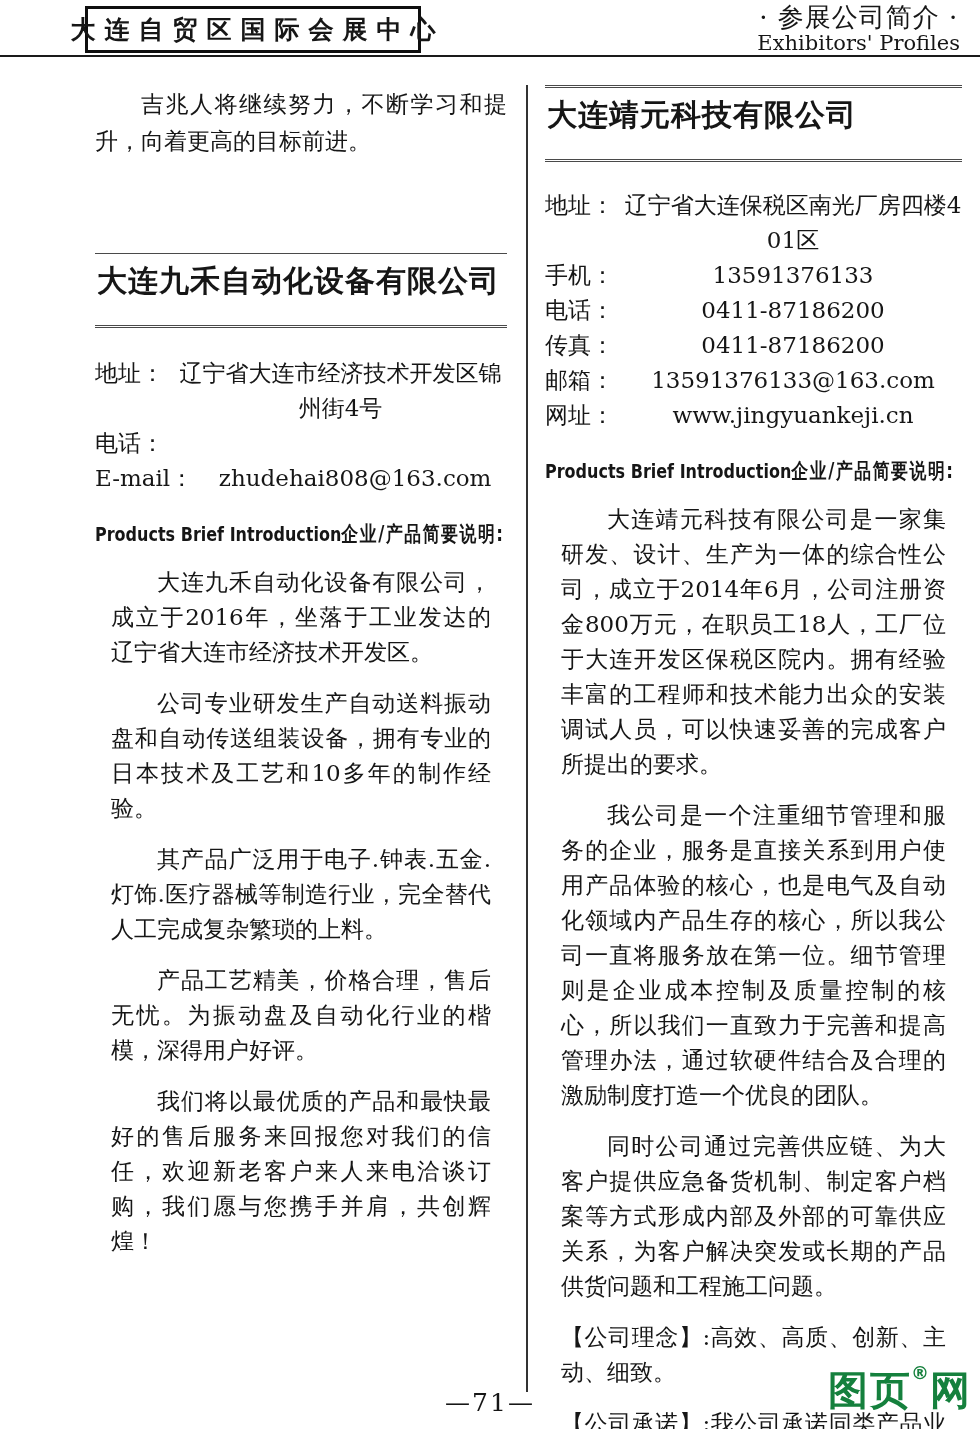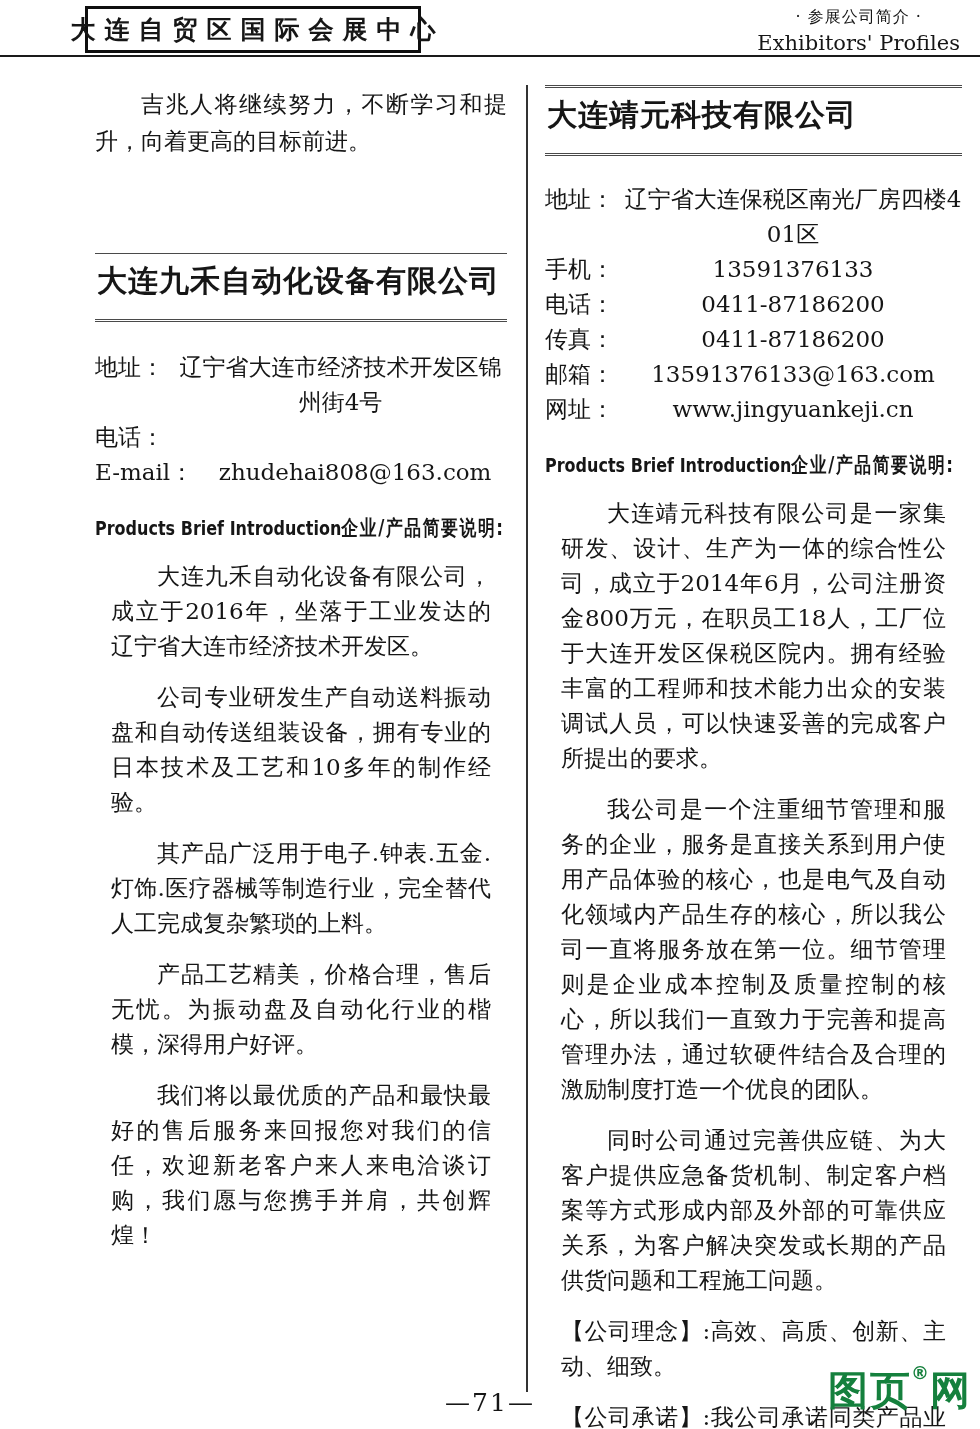--- a/index.html
+++ b/index.html
@@ -12,39 +12,39 @@
   .venue-box {
     position:absolute; left:85px; top:6px; width:336px; height:47px;
     border:3px solid #0e0e0e; box-sizing:border-box;
     display:flex; align-items:center; justify-content:center; background:#fff;
   }
   .venue-title {
     font-family:"DejaVu Sans", sans-serif; font-weight:bold; font-size:25px;
     letter-spacing:9px; padding-left:9px; white-space:nowrap;
   }
   .header-right { position:absolute; right:20px; top:4px; text-align:center; line-height:26px; }
-  .header-zh { font-size:16px; letter-spacing:1px; }
+  .header-zh { font-size:26px; letter-spacing:1px; }
   .header-en { font-size:21px; }
   .header-rule { position:absolute; left:0; top:55px; width:100%; height:2px; background:#1a1a1a; }
 
   
   .divider { position:absolute; left:526px; top:85px; width:2px; height:1307px; background:#333; }
   .col {
     position:absolute; top:80px; font-size:23px; line-height:35px;
     text-align:justify; text-justify:inter-character;
   }
   .col-left  { left:95px;  width:412px; }
   .col-right { left:545px; width:417px; }
 
   .carryover { margin:6px 0 0; text-indent:2em; line-height:37px; }
 
   
   .company-title {
     font-family:"DejaVu Sans", sans-serif; font-weight:bold; font-size:30px;
-    line-height:36px; letter-spacing:1px; text-align:left; padding:9px 2px 20px;
+    line-height:36px; letter-spacing:1px; text-align:left; padding:9px 2px 26px;
   }
   .rule-top-single   { border-top:1px solid #4a4a4a; }
   .rule-top-double   { border-top:3px double #4a4a4a; }
   .rule-bottom-double{ border-bottom:3px double #4a4a4a; }
   .company-title--left  { margin-top:93px; }
   .company-title--right { margin-top:5px; }
 
   
   .contacts { margin-top:28px; }
   .contacts--right { margin-top:26px; }

